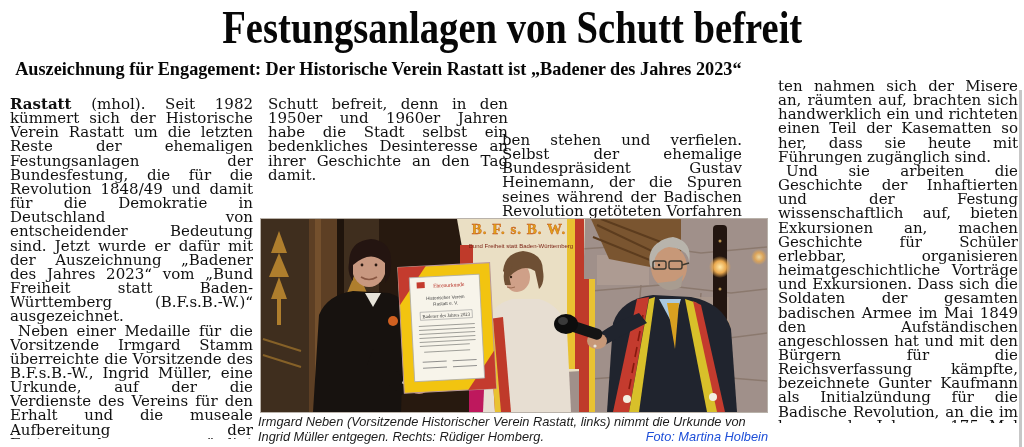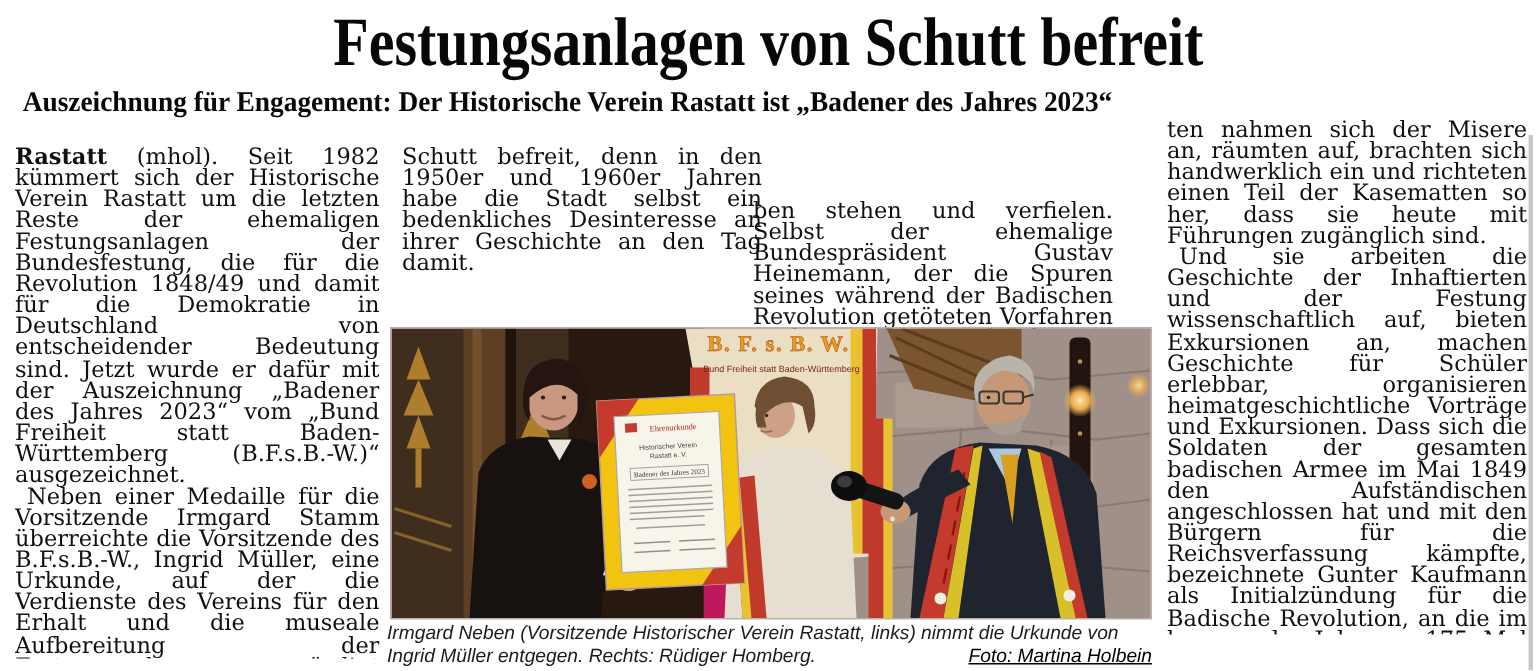--- a/index.html
+++ b/index.html
@@ -34,21 +34,21 @@
   .lead{font-weight:bold;}
   
   .photo{left:261px;top:219px;width:506px;height:193px;outline:1px solid #b9b2aa;background:#be185d;}
   .photo svg{display:block;}
   
   .caption{
     left:258px;top:415px;width:510px;height:30px;
     font-family:"Liberation Sans", sans-serif;font-style:italic;
     font-size:12.8px;line-height:14.5px;color:#1c1c1c;
   }
-  .credit{position:absolute;right:0;bottom:1px;font-family:"Liberation Sans", sans-serif;font-style:italic;font-size:12.8px;color:#000000;text-decoration:underline;}
+  .credit{position:absolute;right:0;bottom:1px;font-family:"Liberation Sans", sans-serif;font-style:italic;font-size:12.8px;color:#1d4ed8;}
   
   .page-edge{left:1019px;top:90px;width:3px;height:357px;background:#c7c7c7;}
 </style>
 </head>
 <body>
 
 <div class="abs headline-wrap">
   <span class="headline">Festungsanlagen von Schutt befreit</span>
 </div>
 <div class="abs subheadline-wrap">

